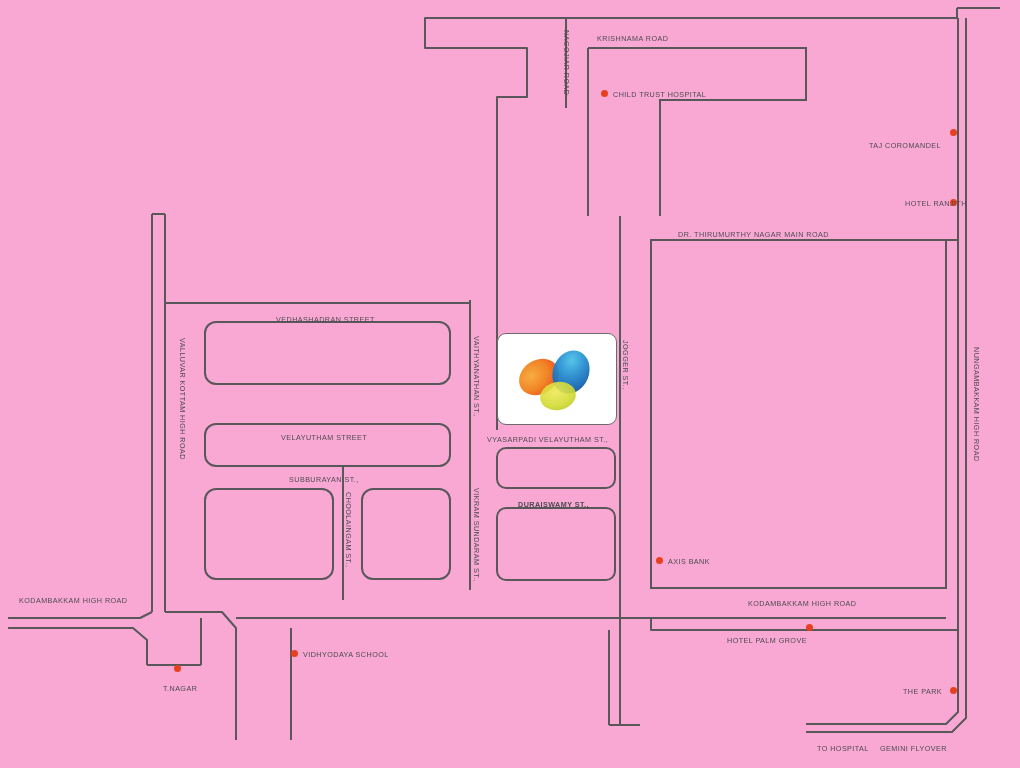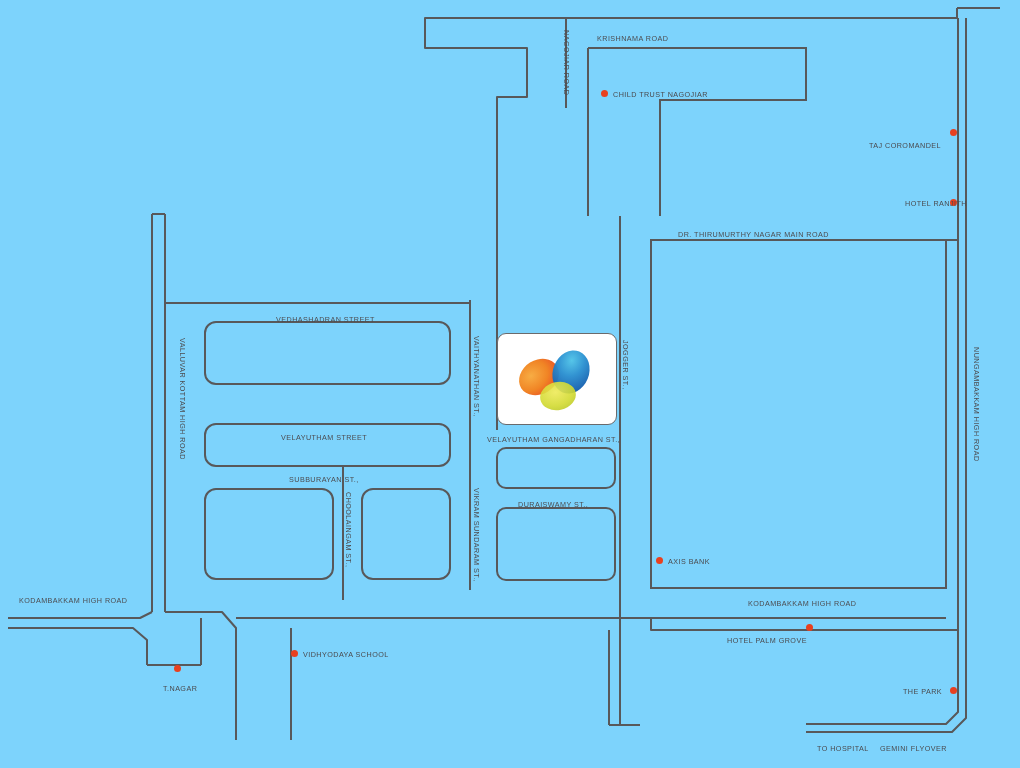--- a/index.html
+++ b/index.html
@@ -1,17 +1,17 @@
 <!DOCTYPE html>
 <html><head>
 <meta charset="utf-8">
 <style>
   html,body{margin:0;padding:0;background:#ffffff;}
   body{width:1020px;height:768px;overflow:hidden;font-family:"Liberation Sans",sans-serif;}
-  #map-root{position:relative;width:1020px;height:768px;background:#7dd3fc;}
+  #map-root{position:relative;width:1020px;height:768px;background:#f9a8d4;}
   svg#map-canvas{position:absolute;left:0;top:0;width:1020px;height:768px;display:block;}
   .road-line{fill:none;stroke:#58585a;stroke-width:2;stroke-linejoin:round;stroke-linecap:butt;}
   .road-block{fill:none;stroke:#58585a;stroke-width:2;}
   .lbl{position:absolute;font-family:"Liberation Sans",sans-serif;font-size:7.2px;letter-spacing:.45px;color:#545458;white-space:nowrap;line-height:1;}
   .lbl.road{color:#4c4c50;}
   .lbl.poi{color:#4a4a4e;}
   .vert{transform-origin:0 0;}
   .dot{position:absolute;width:7px;height:7px;border-radius:50%;background:#e8401f;}
   #logo-card{position:absolute;left:497px;top:333px;width:118px;height:90px;border:1.6px solid #6a6a6c;border-radius:9px;background:#fff;}
   #logo-mark{position:absolute;left:0;top:0;width:118px;height:90px;}
@@ -102,35 +102,35 @@
         <ellipse cx="60" cy="62" rx="18" ry="14" transform="rotate(-12 60 62)" fill="url(#gLime)" opacity="0.9"></ellipse>
       </g>
     </svg>
   </div>
 
   <div class="lbl road" style="left:597px;top:35px;">KRISHNAMA ROAD</div>
   <div class="lbl road" style="left:663px;top:231px;padding-left:15px;">DR. THIRUMURTHY NAGAR MAIN ROAD</div>
   <div class="lbl road" style="left:276px;top:316px;">VEDHASHADRAN STREET</div>
   <div class="lbl road" style="left:281px;top:434px;">VELAYUTHAM STREET</div>
   <div class="lbl road" style="left:289px;top:476px;">SUBBURAYAN ST.,</div>
-  <div class="lbl road" style="left:487px;top:436px;">VELAYUTHAM GANGADHARAN ST.,</div>
-  <div class="lbl road" style="left:518px;top:501px;">DURAISWAMY ST.,</div>
+  <div class="lbl road" style="left:487px;top:436px;">VYASARPADI VELAYUTHAM ST.,</div>
+  <div class="lbl road" style="left:518px;top:501px;font-weight:bold;">DURAISWAMY ST.,</div>
   <div class="lbl road" style="left:19px;top:597px;">KODAMBAKKAM HIGH ROAD</div>
   <div class="lbl road" style="left:748px;top:600px;">KODAMBAKKAM HIGH ROAD</div>
 
   <div class="lbl road vert" style="left:570px;top:30px;transform:rotate(90deg);">NAGOJIAR ROAD</div>
   <div class="lbl road vert" style="left:186px;top:338px;transform:rotate(90deg);">VALLUVAR KOTTAM HIGH ROAD</div>
   <div class="lbl road vert" style="left:352px;top:492px;transform:rotate(90deg);">CHOOLAINGAM ST.,</div>
   <div class="lbl road vert" style="left:480px;top:336px;transform:rotate(90deg);">VAITHYANATHAN ST.,</div>
   <div class="lbl road vert" style="left:480px;top:488px;transform:rotate(90deg);">VIKRAM SUNDARAM ST.,</div>
   <div class="lbl road vert" style="left:629px;top:340px;transform:rotate(90deg);">JOGGER ST.,</div>
   <div class="lbl road vert" style="left:980px;top:347px;transform:rotate(90deg);">NUNGAMBAKKAM HIGH ROAD</div>
 
   <div class="dot" style="left:601px;top:90px;"></div>
-  <div class="lbl poi" style="left:613px;top:91px;">CHILD TRUST NAGOJIAR</div>
+  <div class="lbl poi" style="left:613px;top:91px;">CHILD TRUST HOSPITAL</div>
 
   <div class="dot" style="left:950px;top:129px;"></div>
   <div class="lbl poi" style="left:869px;top:142px;">TAJ COROMANDEL</div>
 
   <div class="dot" style="left:950px;top:199px;"></div>
   <div class="lbl poi" style="left:877px;top:200px;padding-left:28px;">HOTEL RANJITH</div>
 
   <div class="dot" style="left:656px;top:557px;"></div>
   <div class="lbl poi" style="left:668px;top:558px;">AXIS BANK</div>
 

